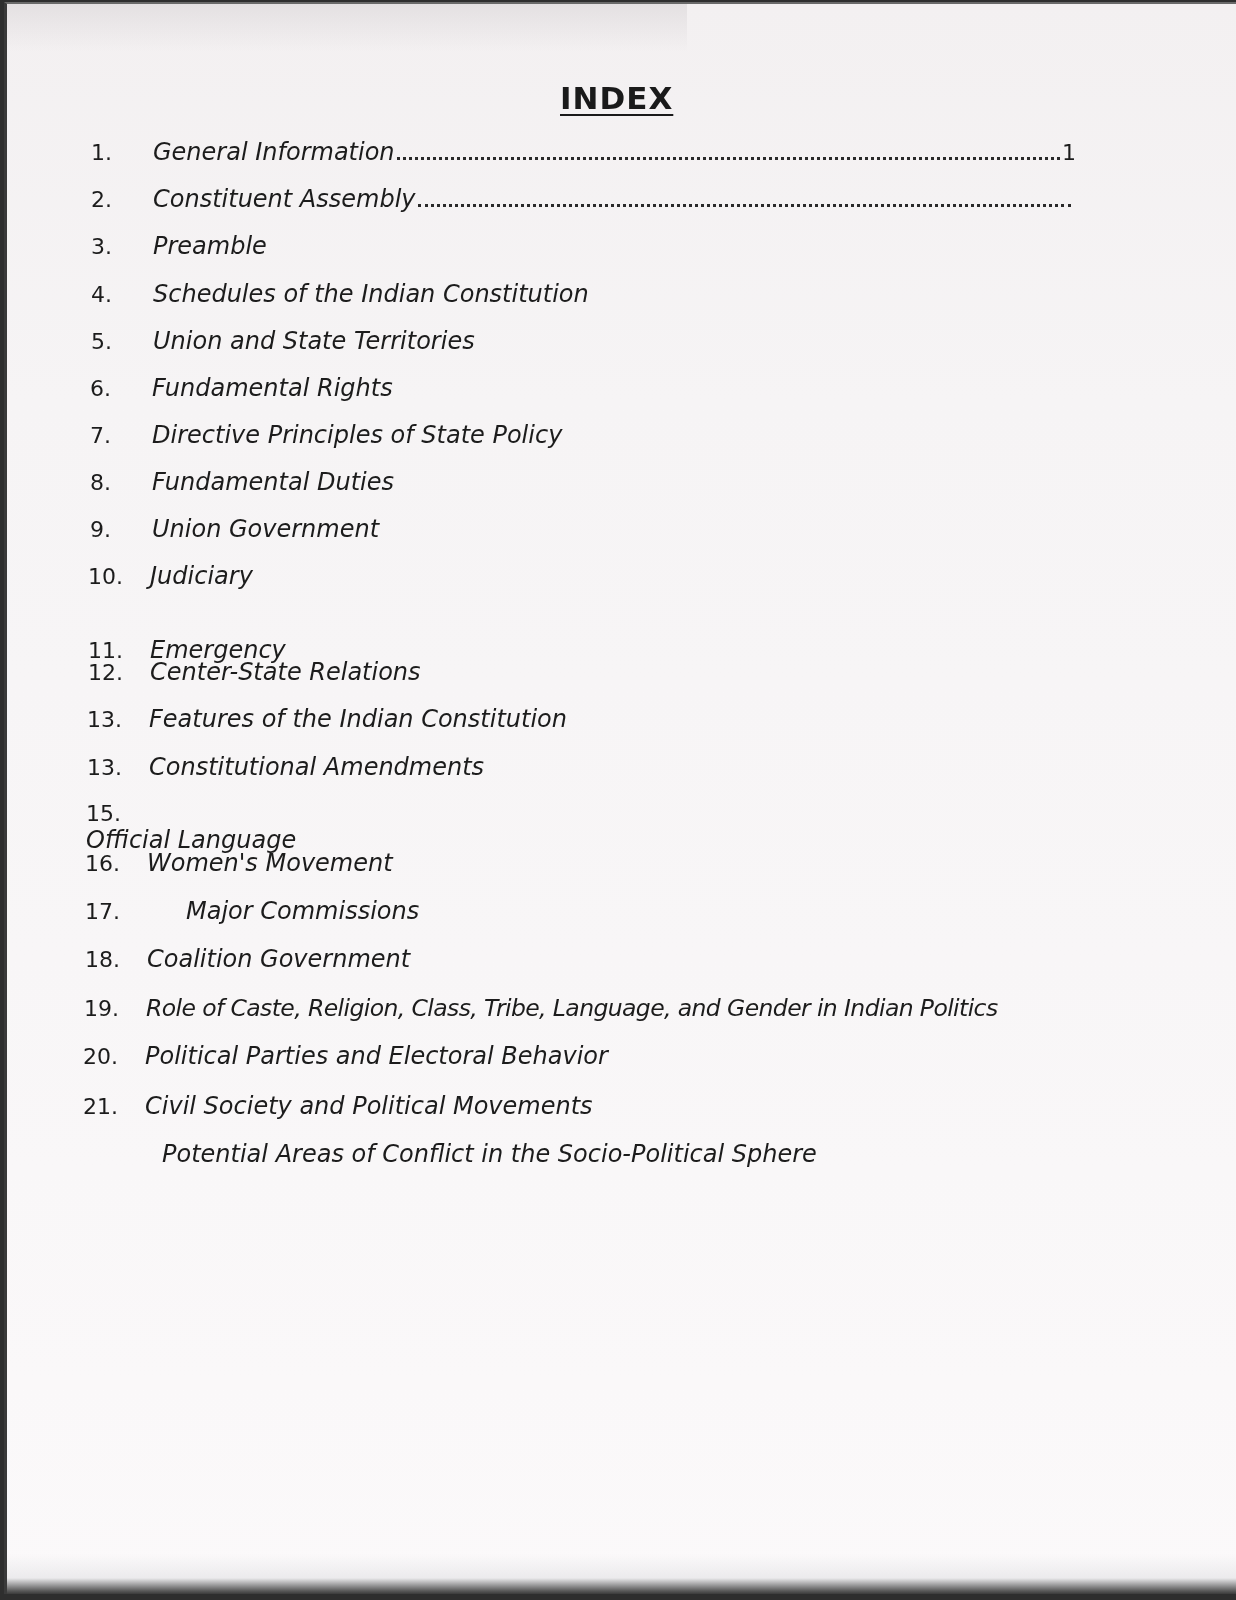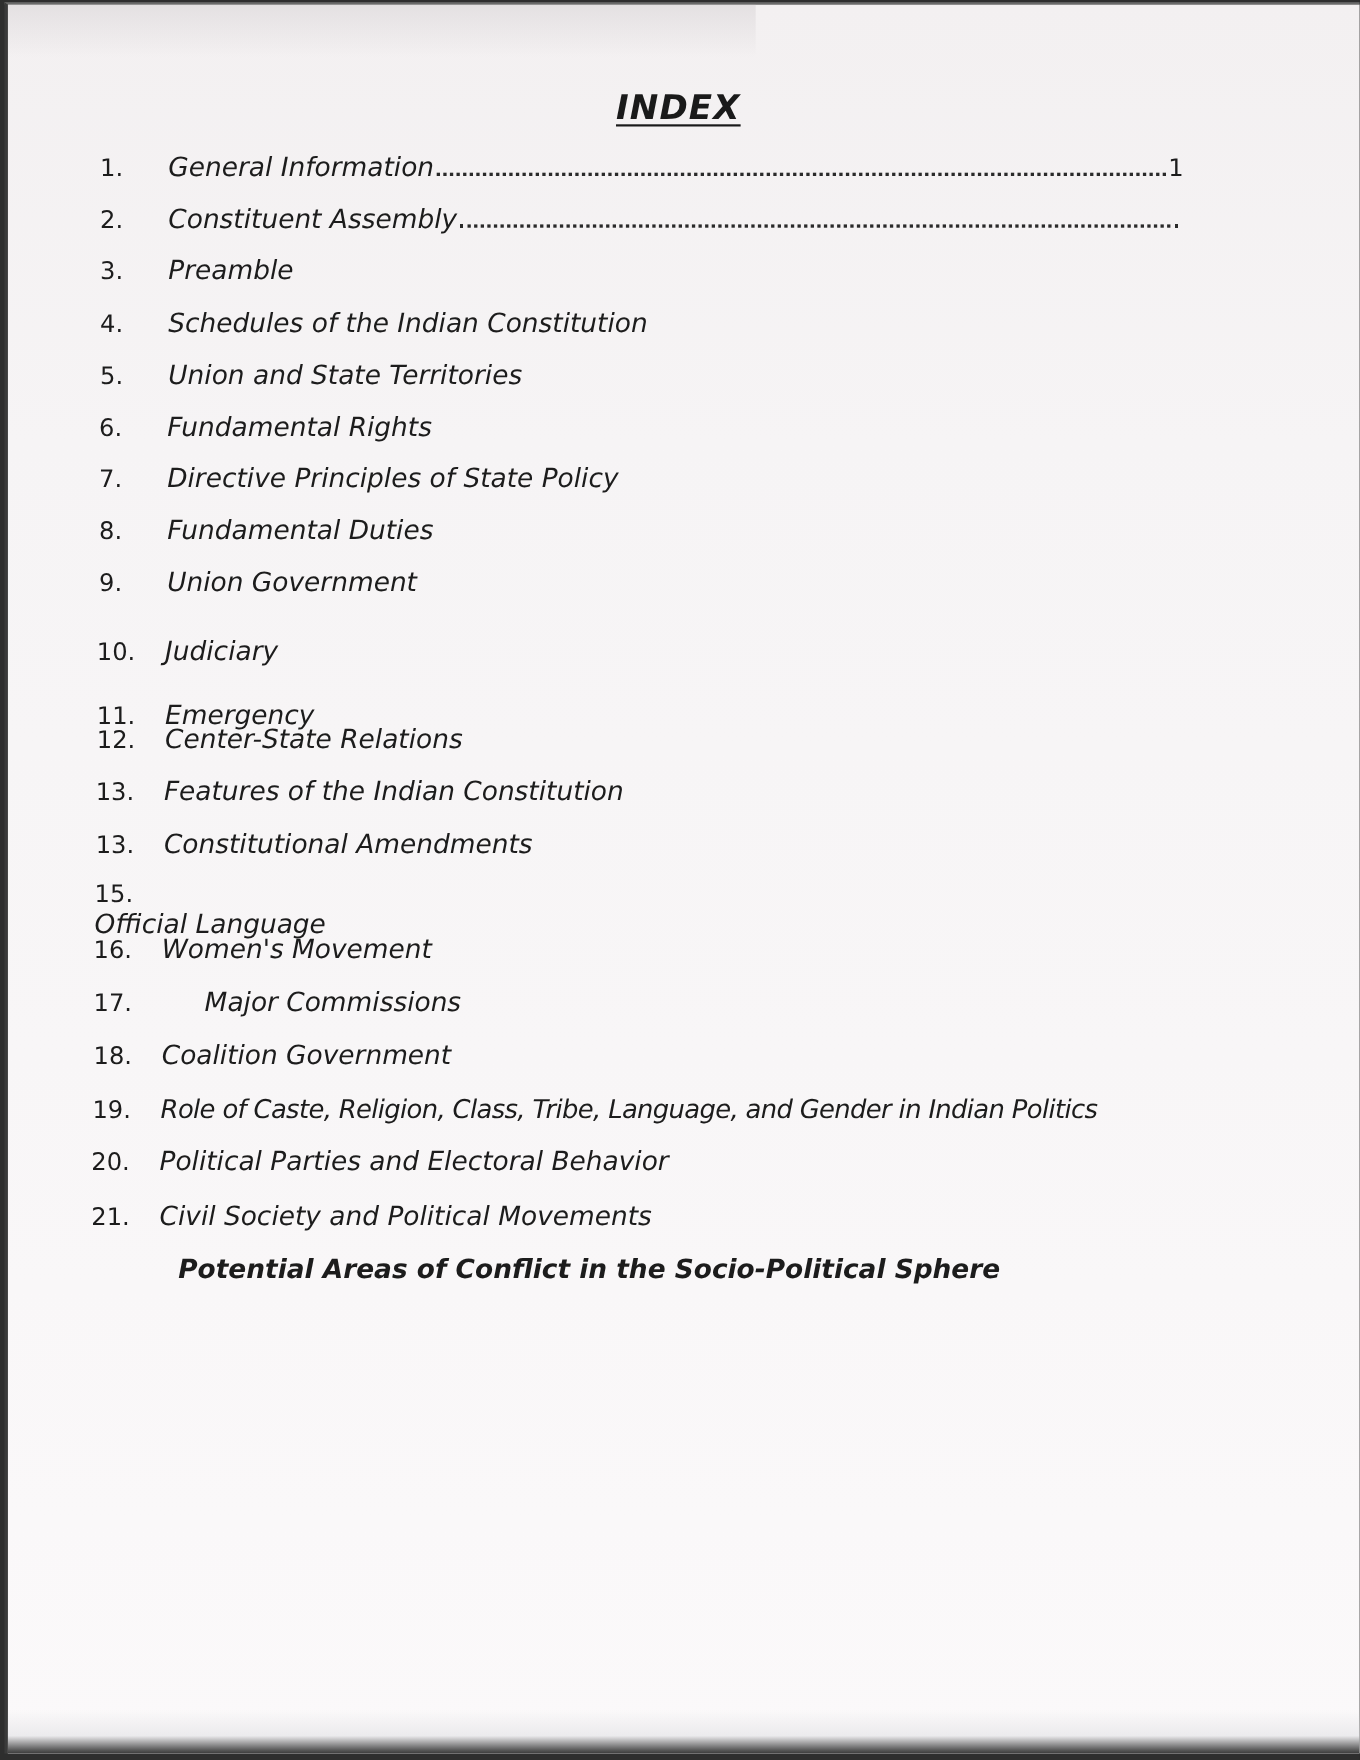--- a/index.html
+++ b/index.html
@@ -34,21 +34,20 @@
       position: absolute;
       left: 0; right: 0; bottom: 0;
       height: 40px;
       background: linear-gradient(180deg, rgba(235,235,238,0) 0%, rgba(225,225,228,0.6) 60%, #5a5a5a 92%, #3b3b3b 100%);
     }
     .title {
       position: absolute;
       left: 553px;
       top: 76px;
       font-family: "DejaVu Sans", sans-serif;
-      font-style: italic;
       font-size: 31px;
       letter-spacing: 1px;
       color: #1a1a1a;
       text-decoration: underline;
       text-decoration-thickness: 2px;
       text-underline-offset: 5px;
     }
     .toc {
       position: absolute;
       left: 0;
@@ -84,21 +83,20 @@
       font-size: 22px;
     }
     .sub-row {
       position: absolute;
       left: 155px;
       font-family: "DejaVu Sans", sans-serif;
       font-style: italic;
       font-size: 24px;
       color: #1c1c1c;
       white-space: nowrap;
-      font-weight: bold;
     }
   </style>
 </head>
 <body>
 
 <div class="page">
   <h1 class="title">INDEX</h1>
 
   <div class="toc">
 
@@ -143,21 +141,21 @@
     <div class="toc-row" style="left:83px; top:464px;">
       <span class="toc-num">8.</span>
       <span class="toc-label">Fundamental Duties</span>
     </div>
 
     <div class="toc-row" style="left:83px; top:511px;">
       <span class="toc-num">9.</span>
       <span class="toc-label">Union Government</span>
     </div>
 
-    <div class="toc-row" style="left:81px; top:558px;margin-top:16px;">
+    <div class="toc-row" style="left:81px; top:558px;">
       <span class="toc-num">10.</span>
       <span class="toc-label">Judiciary</span>
     </div>
 
     <div class="toc-row" style="left:81px; top:632px;">
       <span class="toc-num">11.</span>
       <span class="toc-label">Emergency</span>
     </div>
 
     <div class="toc-row" style="left:81px; top:654px;">

